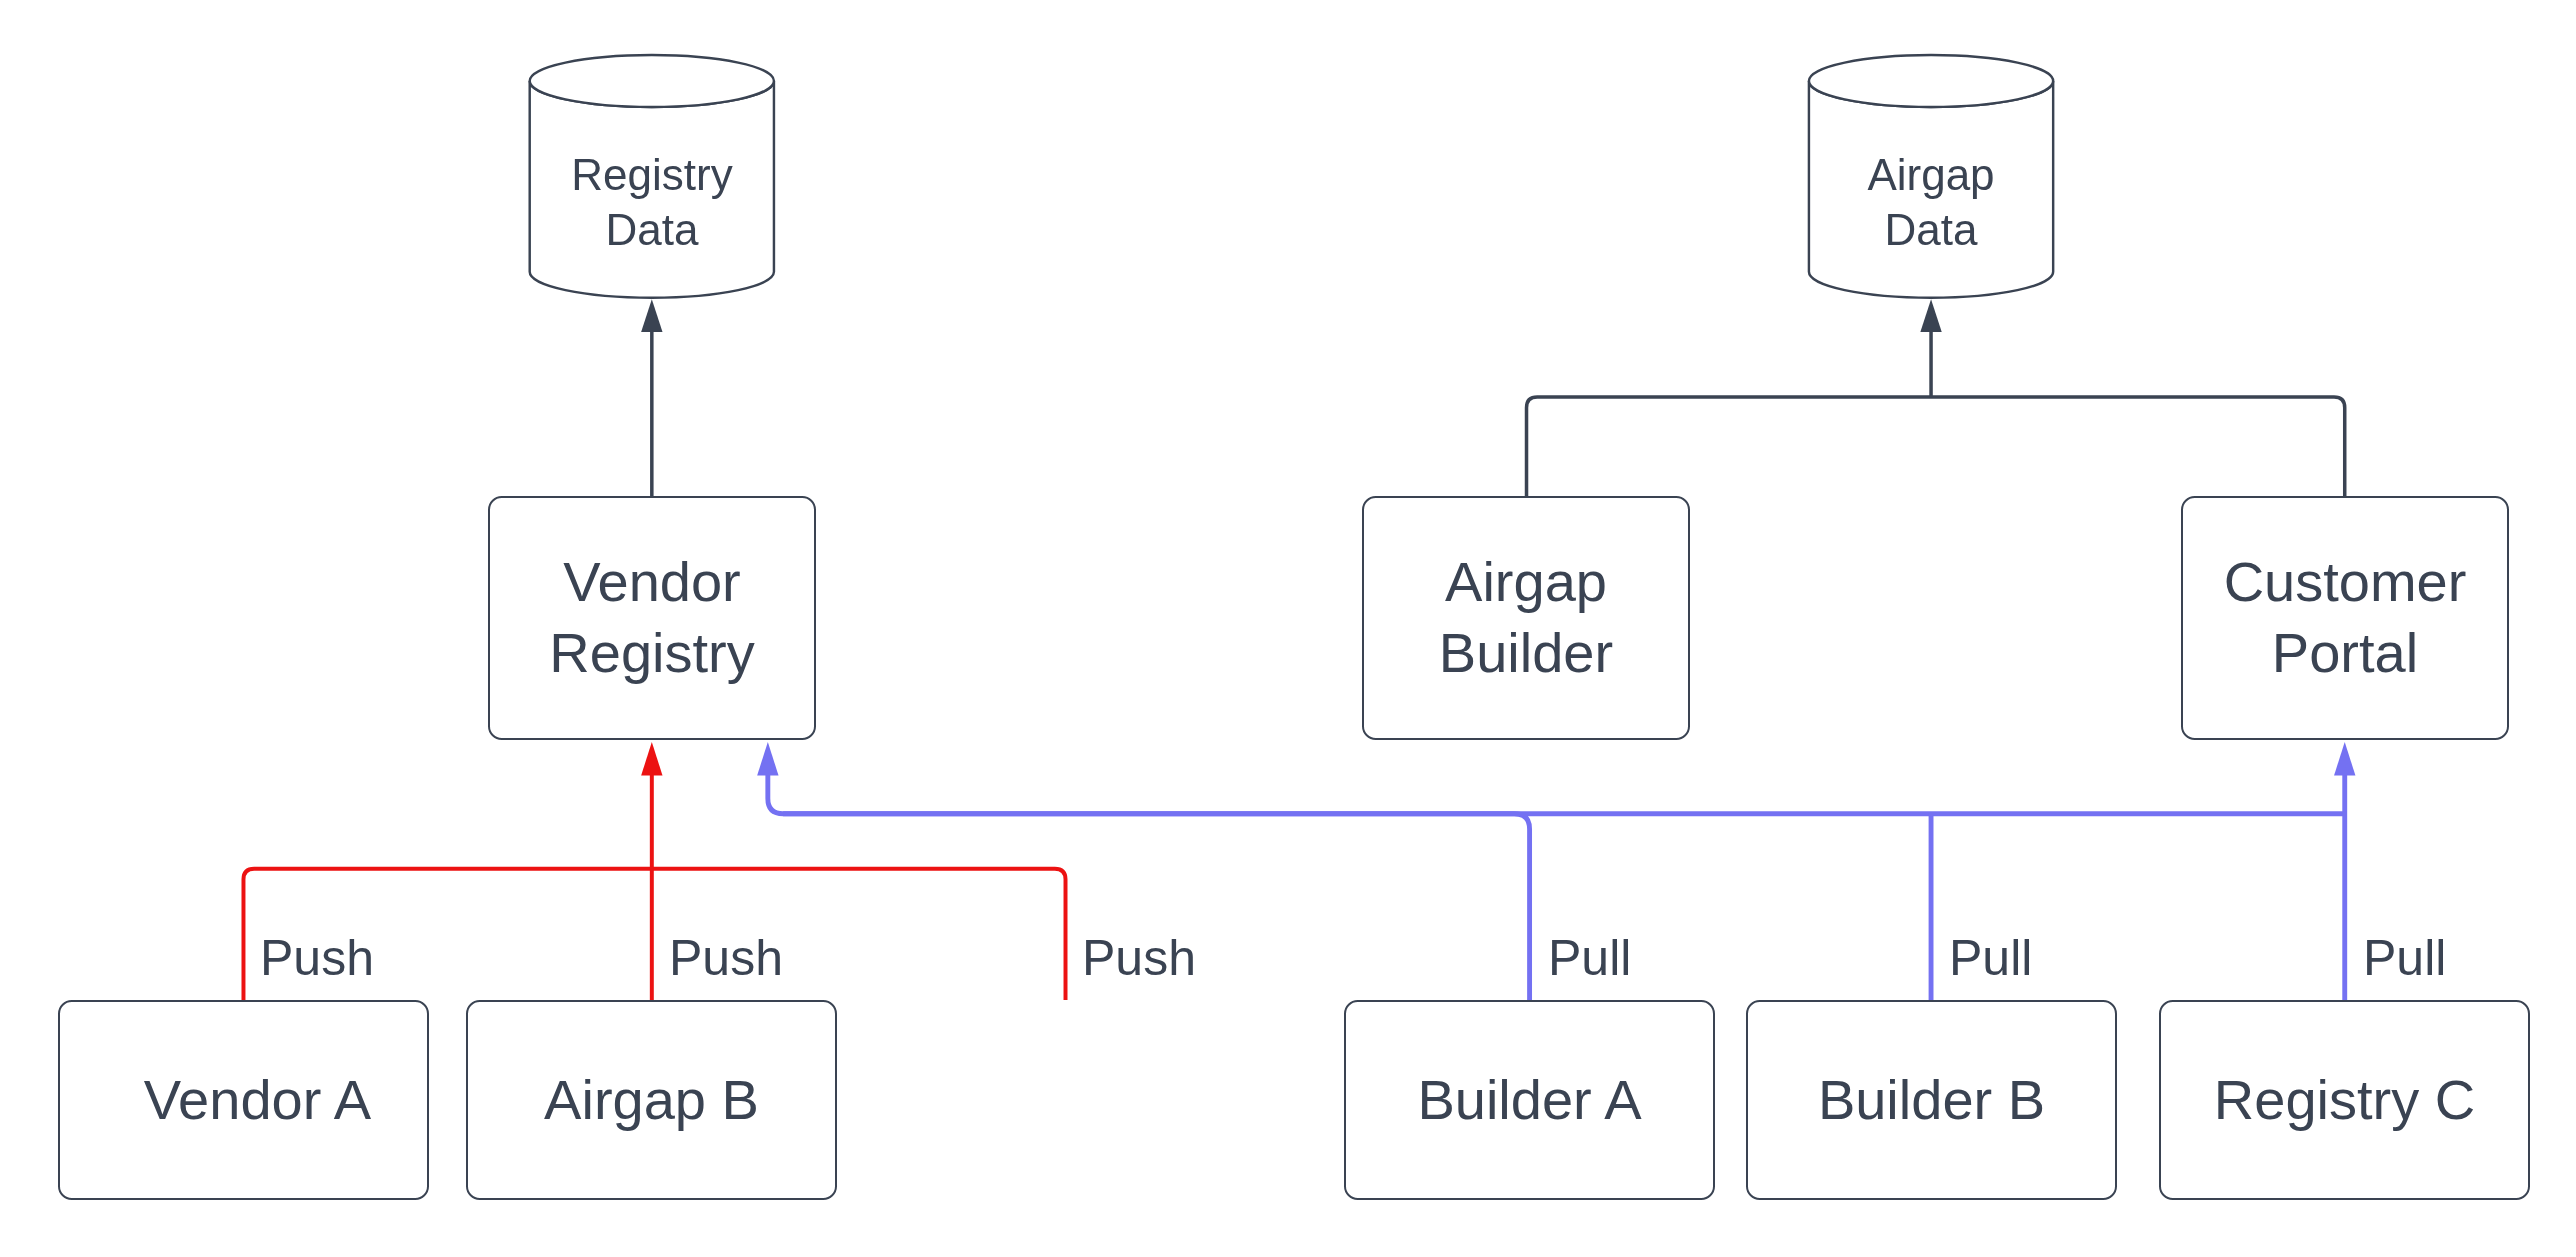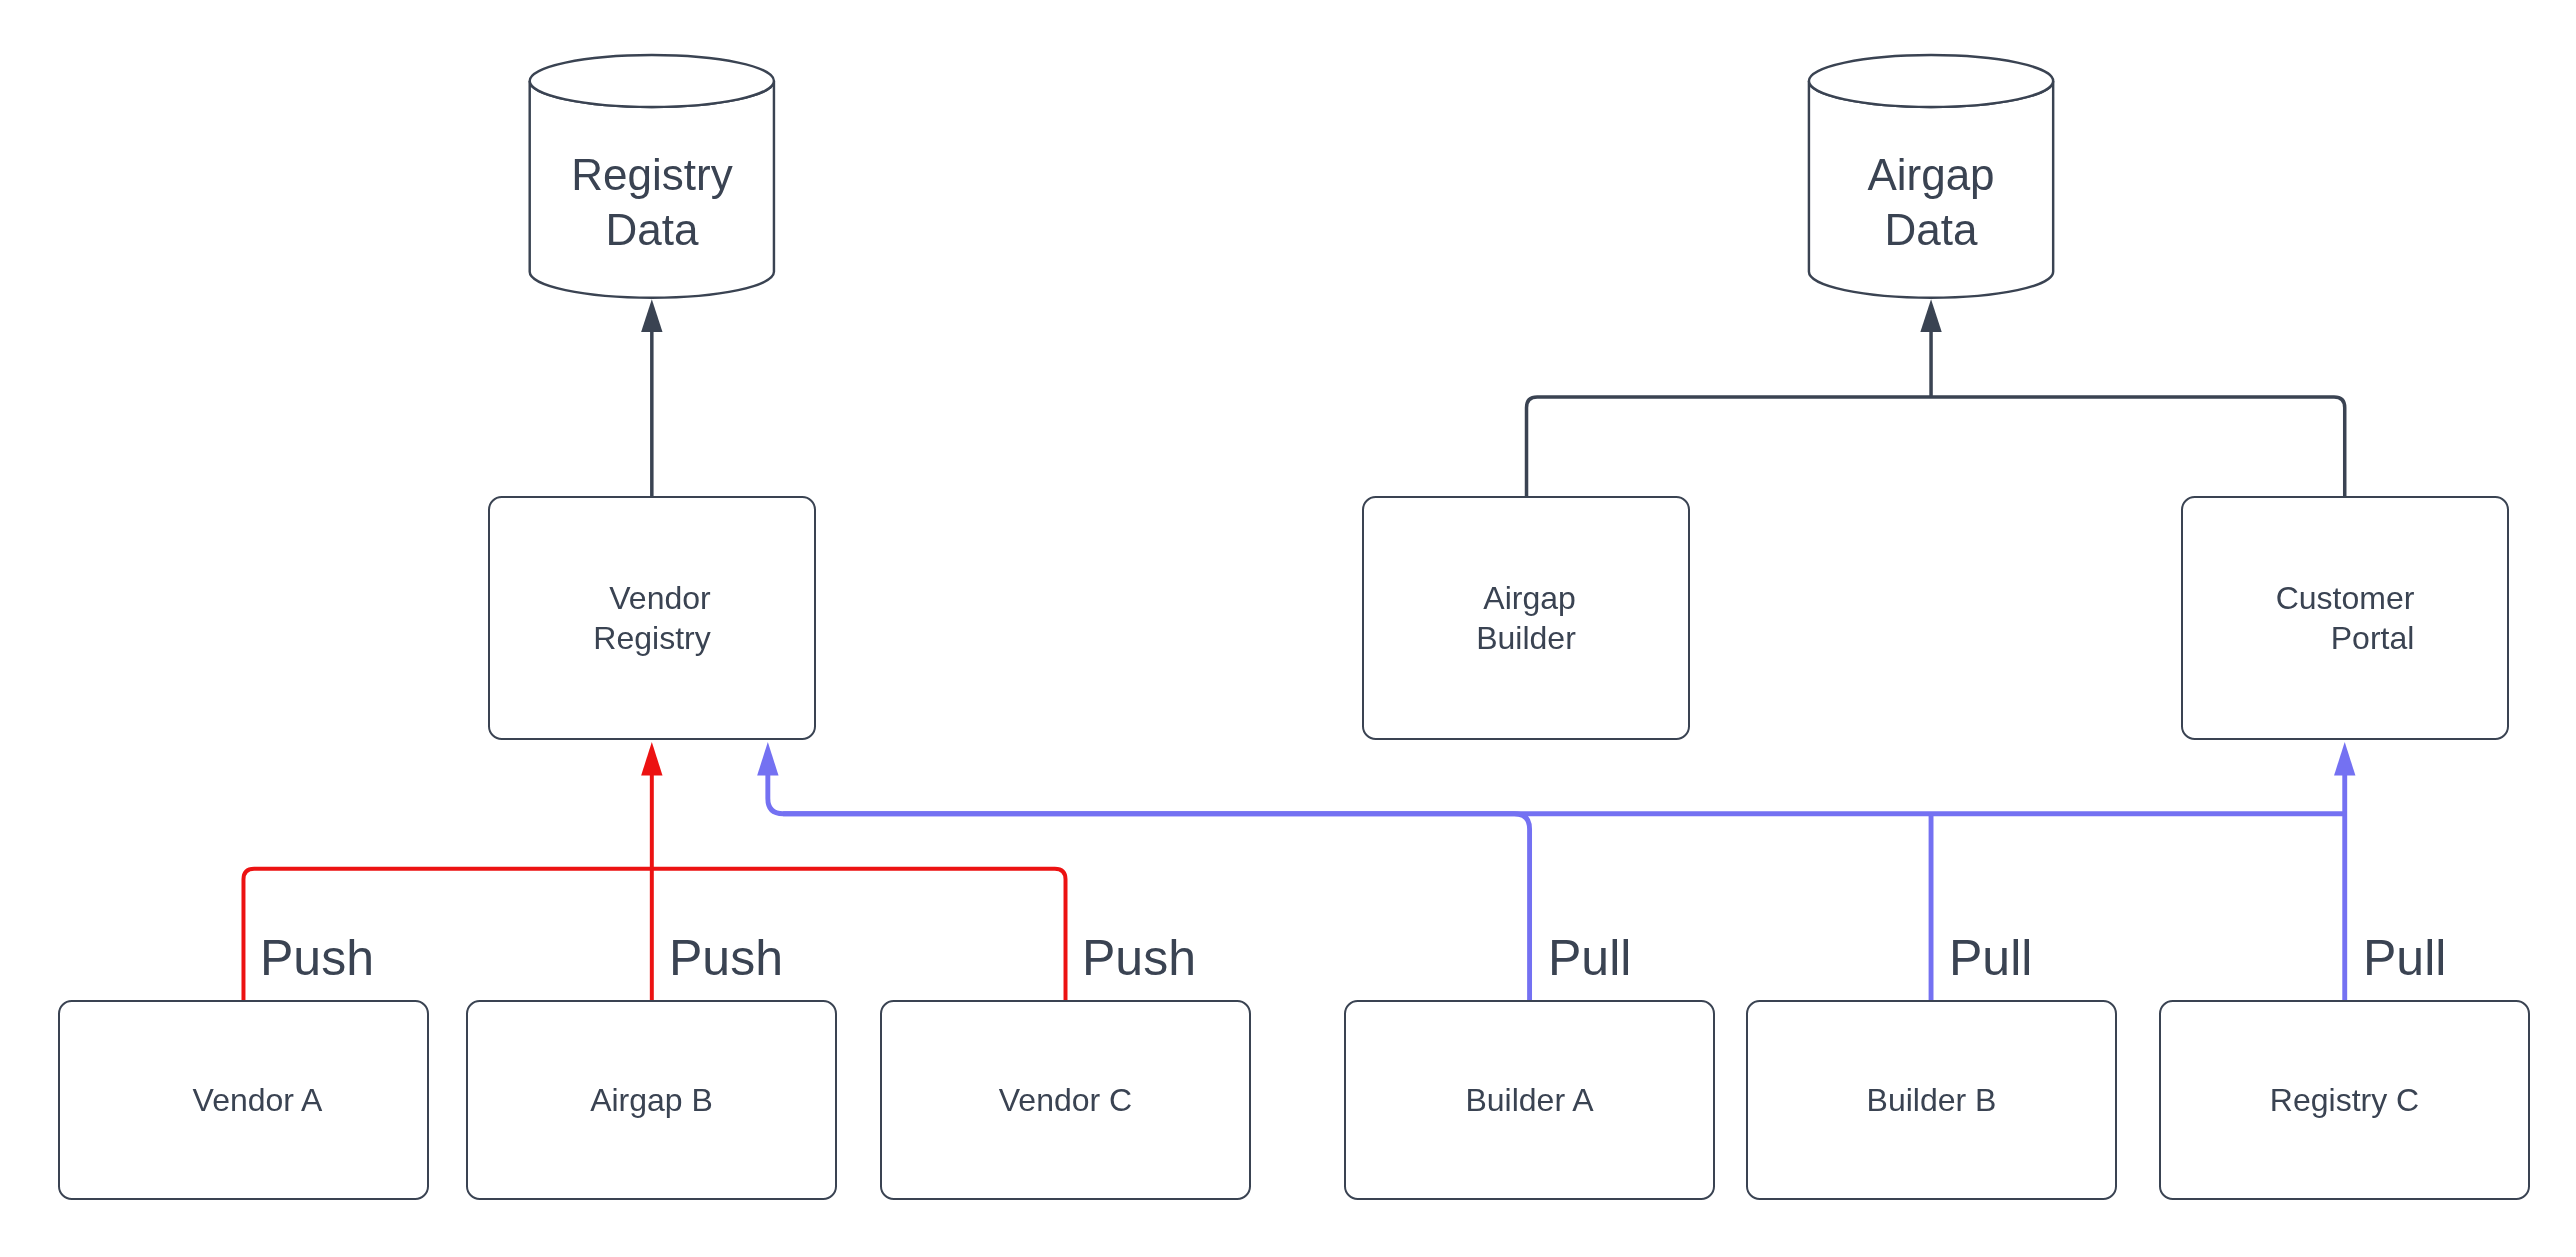--- a/index.html
+++ b/index.html
@@ -29,22 +29,22 @@
   
   .node {
     position: absolute;
     box-sizing: border-box;
     background: #ffffff;
     border: 2.3px solid var(--ink, #3a4352);
     border-radius: 13.7px;
     display: flex;
     align-items: center;
     justify-content: center;
-    text-align: right;
-    font-size: 32px;
+    text-align: center;
+    font-size: 56px;
     line-height: 1.26;
     white-space: pre-line;
     color: var(--ink, #3a4352);
   }
   .mid    { width: 328px; height: 244px; top: 496px; }
   .bottom { width: 371px; height: 200px; top: 1000px; }
 
   #node-vendor-registry { left: 488px; }
   #node-airgap-builder  { left: 1362px; }
   #node-customer-portal { left: 2181px; }
@@ -132,21 +132,20 @@
 
   <div class="node mid" id="node-vendor-registry">Vendor
 Registry</div>
   <div class="node mid" id="node-airgap-builder">Airgap
 Builder</div>
   <div class="node mid" id="node-customer-portal">Customer
 Portal</div>
 
   <div class="node bottom" id="node-vendor-a">Vendor A</div>
   <div class="node bottom" id="node-vendor-b">Airgap B</div>
-  <div class="node bottom" id="node-vendor-c">Vendor C</div>
   <div class="node bottom" id="node-customer-a">Builder A</div>
   <div class="node bottom" id="node-customer-b">Builder B</div>
   <div class="node bottom" id="node-customer-c">Registry C</div>
 
   <div class="edge-label" id="push-label-a">Push</div>
   <div class="edge-label" id="push-label-b">Push</div>
   <div class="edge-label" id="push-label-c">Push</div>
   <div class="edge-label" id="pull-label-a">Pull</div>
   <div class="edge-label" id="pull-label-b">Pull</div>
   <div class="edge-label" id="pull-label-c">Pull</div>

